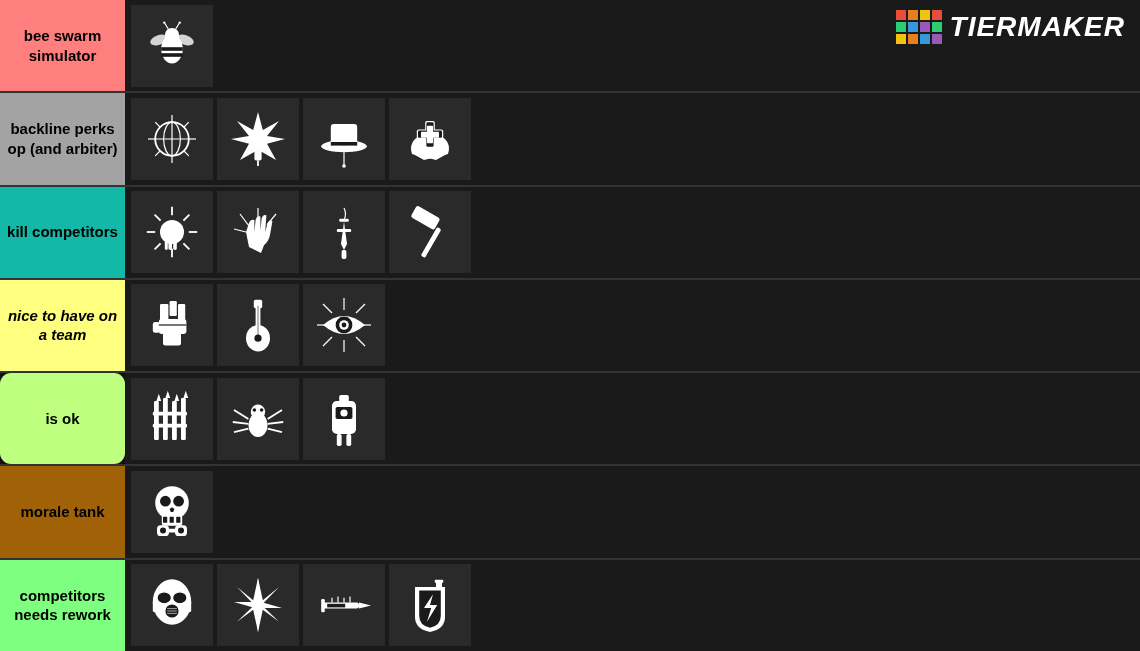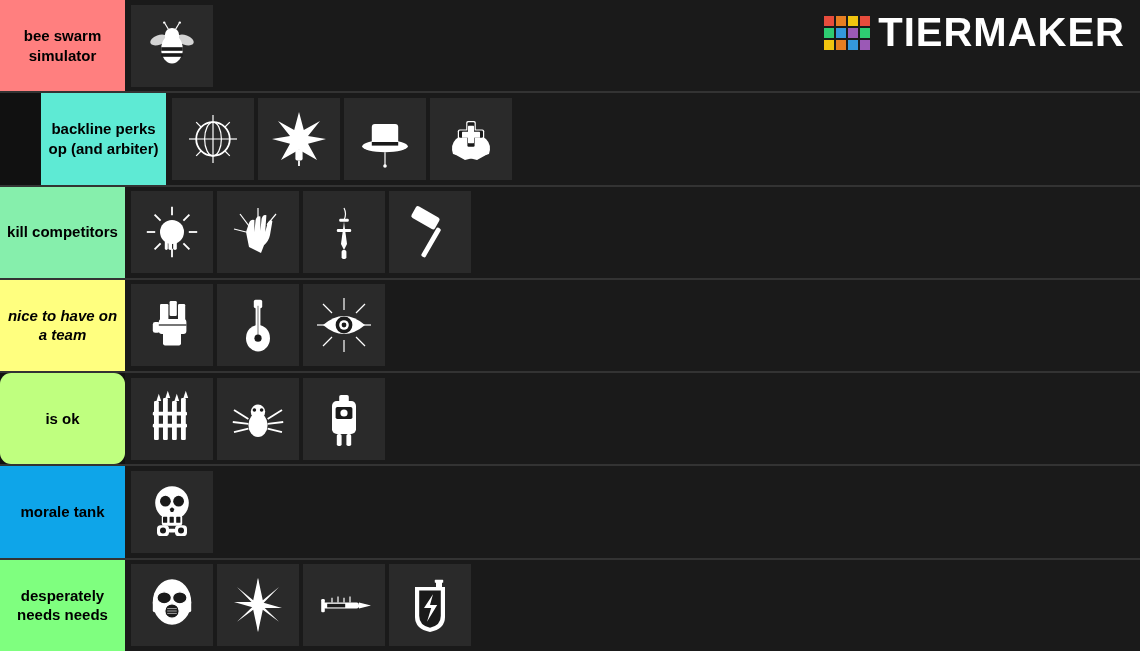--- a/index.html
+++ b/index.html
@@ -34,25 +34,26 @@
       display: grid;
       grid-template-columns: repeat(4, 10px);
       grid-template-rows: repeat(3, 10px);
       gap: 2px;
     }
     .logo-cell {
       width: 10px;
       height: 10px;
     }
     .logo-text {
-      font-size: 40px;
+      font-size: 28px;
       font-weight: 900;
       color: white;
       letter-spacing: 1px;
       text-transform: uppercase;
+      font-style: italic;
     }
     .tier-table {
       width: 100%;
       height: 100%;
       display: flex;
       flex-direction: column;
     }
     .tier-row {
       display: flex;
       flex-direction: row;
@@ -94,25 +95,25 @@
       justify-content: center;
       flex-shrink: 0;
     }
     .tier-item svg {
       width: 60px;
       height: 60px;
       fill: white;
     }
     
     .row-bee { background-color: #ff7f7f; }
-    .row-backline { background-color: #5eead4; margin-left: 41px; }
-    .row-kill { background-color: #86efac; }
+    .row-backline { background-color: #a3a3a3; }
+    .row-kill { background-color: #14b8a6; }
     .row-nice { background-color: #ffff7f; font-style: italic; }
     .row-ok { background-color: #bfff7f; border-radius: 11px; }
-    .row-morale { background-color: #0ea5e9; }
+    .row-morale { background-color: #a16207; }
     .row-desperately { background-color: #7fff7f; }
   </style>
 </head>
 <body>
 
 <div class="container">
 
   <div class="header">
     <div class="tiermaker-logo">
       <div class="logo-grid">
@@ -429,21 +430,21 @@
             <rect x="44" y="78" width="12" height="6" rx="2" fill="white"></rect>
 
             <circle cx="35" cy="81" r="5" fill="#1a1a1a"></circle>
             <circle cx="65" cy="81" r="5" fill="#1a1a1a"></circle>
           </svg>
         </div>
       </div>
     </div>
 
     <div class="tier-row">
-      <div class="tier-label row-desperately">desperately needs needs</div>
+      <div class="tier-label row-desperately">competitors needs rework</div>
       <div class="tier-content">
 
         <div class="tier-item">
           <svg viewBox="0 0 100 100">
 
             <ellipse cx="50" cy="45" rx="32" ry="38" fill="white"></ellipse>
 
             <ellipse cx="37" cy="38" rx="12" ry="10" fill="#1a1a1a" stroke="white" stroke-width="2"></ellipse>
             <ellipse cx="63" cy="38" rx="12" ry="10" fill="#1a1a1a" stroke="white" stroke-width="2"></ellipse>
 

